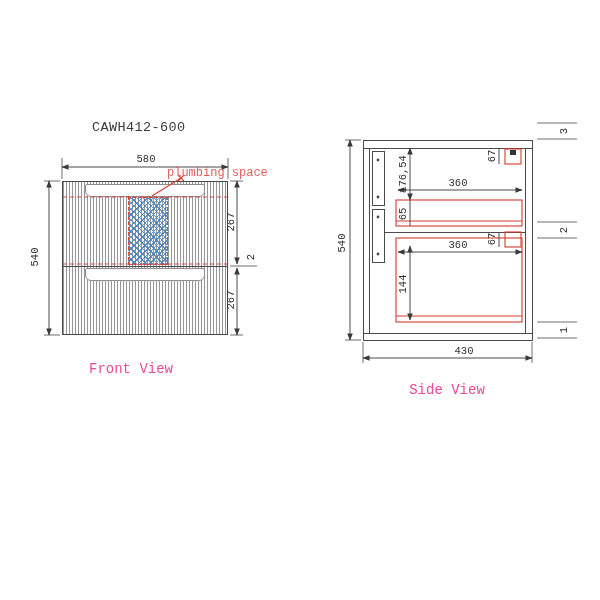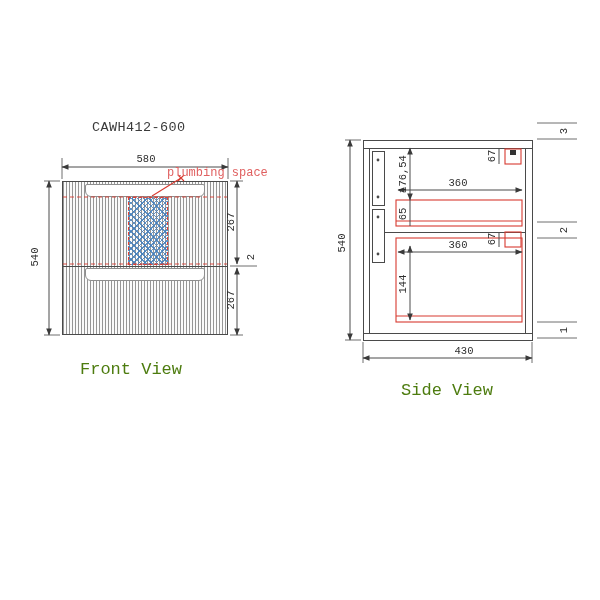--- a/index.html
+++ b/index.html
@@ -2,21 +2,21 @@
 <html><head>
 <meta charset="utf-8">
 <style>
   html,body{margin:0;padding:0;background:#fff;}
   .canvas{position:relative;width:600px;height:600px;background:#ffffff;overflow:hidden;
           font-family:Liberation Mono, monospace;}
   .t{position:absolute;font-size:10.5px;color:#2e2e2e;white-space:nowrap;line-height:1;}
   .ctr{transform:translate(-50%,-50%);}
   .rot{transform:translate(-50%,-50%) rotate(-90deg);}
   .title{font-size:13.5px;color:#3a3a3a;letter-spacing:.4px;}
-  .viewlabel{font-size:17px;color:#4d7c0f;}
+  .viewlabel{font-size:14px;color:#ec4899;}
   .red-t{color:#e06060;font-size:12px;}
   
   .cabinet{position:absolute;left:62px;top:181px;width:166px;height:154px;box-sizing:border-box;
            border:1px solid #4a4a4a;
            background:repeating-linear-gradient(90deg,#969696 0 1px,#fbfbfb 1px 3px);}
   .handle{position:absolute;left:22px;width:120px;height:13px;background:#ffffff;
           border:1px solid #8e8e8e;border-radius:2px 2px 6px 6px;box-sizing:border-box;}
   .plumb{position:absolute;left:65px;top:15px;width:40px;height:68px;box-sizing:border-box;
          border:1px dashed #e04338;
          background:repeating-linear-gradient(45deg,rgba(66,126,188,.85) 0 1px,transparent 1px 4px),

